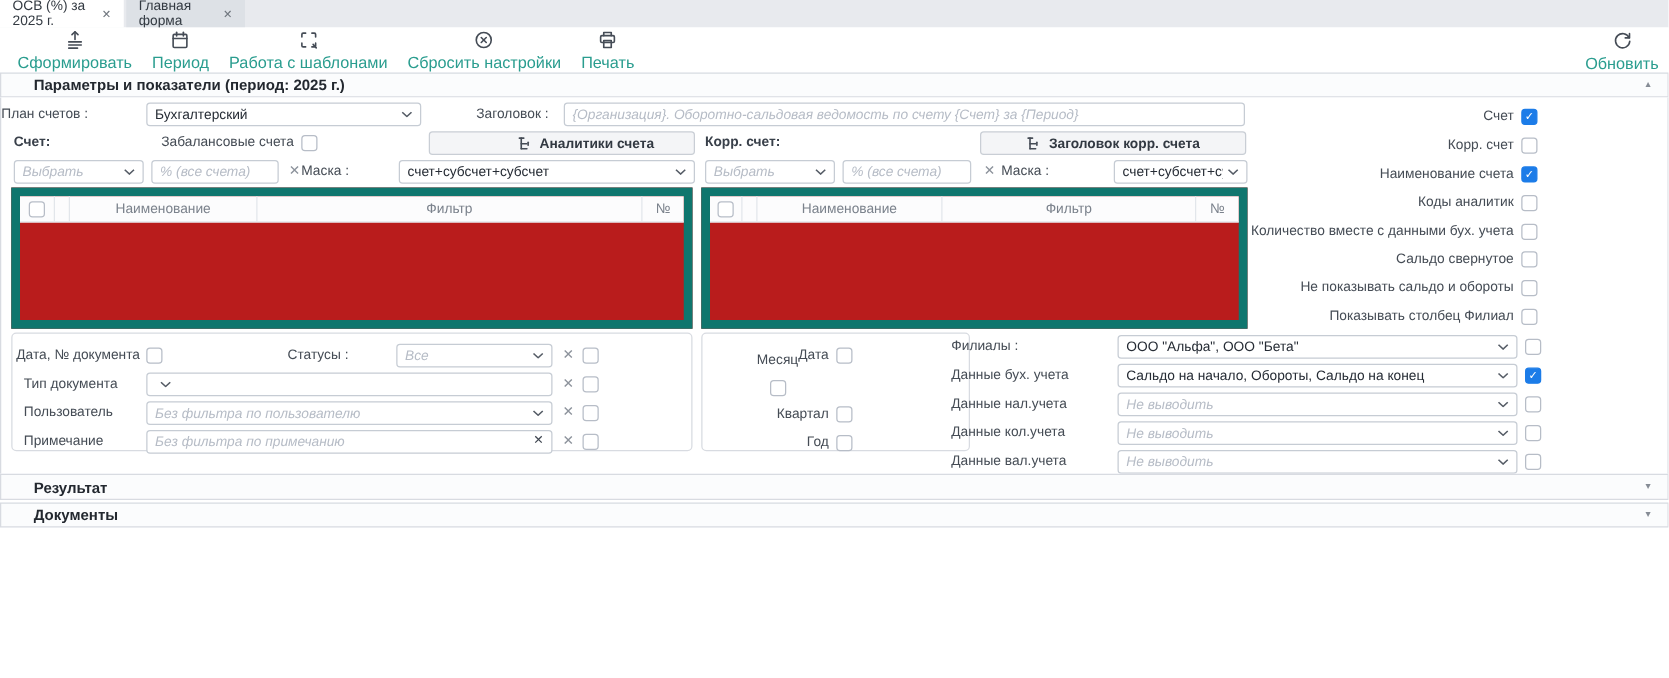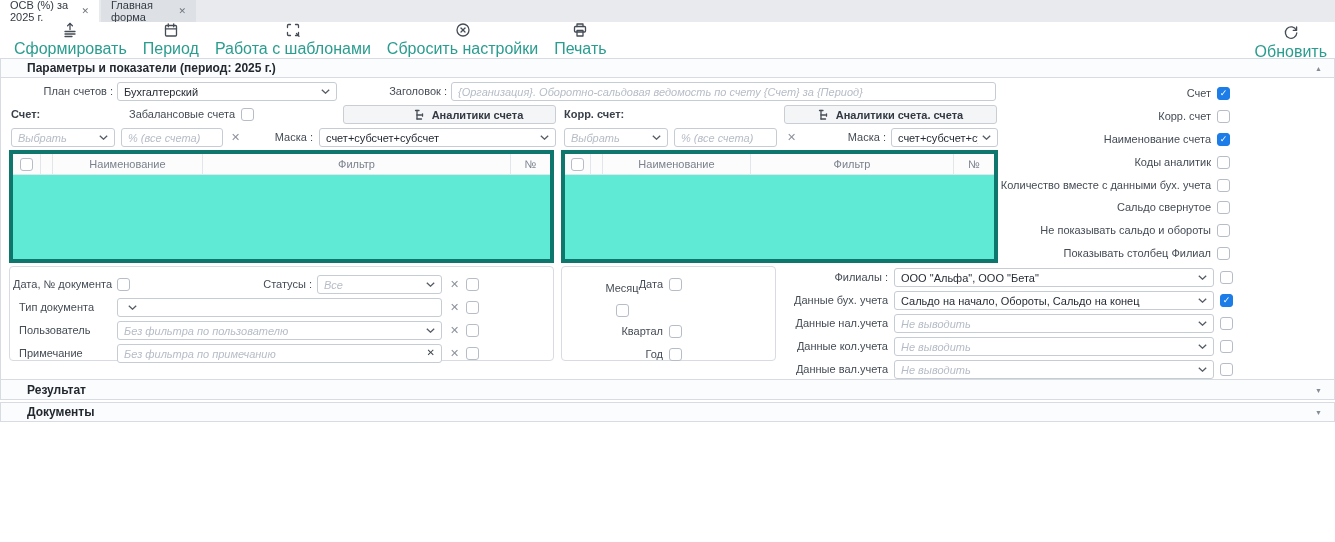--- a/index.html
+++ b/index.html
@@ -15,41 +15,41 @@
   .tab .t-label{ color:#333a42; font-size:11px; }
   .tab .t-close{ color:#6f767e; font-size:9px; font-weight:bold; }
   .tab.active{ background:#ffffff; }
   .tab.inactive{ background:#dde1e6; }
 
   
   .toolbar{ position:absolute; top:22px; left:0; right:0; height:36px; background:#fff;
             display:flex; align-items:center; padding-left:14px; gap:16px; }
   .tbtn{ display:flex; flex-direction:column; align-items:center; gap:2px; cursor:pointer; }
   .tbtn .t-ic{ height:16px; display:flex; align-items:center; }
-  .tbtn .t-cap{ color:#2a9d8f; font-size:16px; }
+  .tbtn .t-cap{ color:#2a9d8f; font-size:13px; }
   .tbtn-right{ position:absolute; right:8px; top:3px; }
   svg.ic{ stroke:#454c56; fill:none; stroke-width:1.3; stroke-linecap:round; stroke-linejoin:round; }
 
   
   .panelwrap{ position:absolute; top:58px; left:0; width:1335px; }
   .secbar{ position:relative; height:20px; background:#fbfcfd; border-top:1px solid #d8dbe1;
            border-bottom:1px solid #d8dbe1; border-left:1px solid #d8dbe1; border-right:1px solid #d8dbe1;
            display:flex; align-items:center; padding-left:26px; }
   .secbar .s-title{ font-weight:bold; font-size:12px; color:#23282f; }
   .secbar .s-arrow{ position:absolute; right:12px; top:50%; transform:translateY(-50%);
                     color:#868c95; font-size:7px; }
   .gap2{ height:2px; background:#fff; }
 
   
   .content{ position:relative; height:301px; background:#fff;
             border-left:1px solid #d8dbe1; border-right:1px solid #d8dbe1; }
 
   .lbl{ color:#454c55; font-size:11px; line-height:19px; white-space:nowrap; }
   .lbl.b{ font-weight:bold; color:#39404a; }
-  .rt{ text-align:right; }
+  .rt{ text-align:left; }
 
   .sel,.inpbox{ height:19px; border:1px solid #c6ccd4; border-radius:3px; background:#fff;
         display:flex; align-items:center; padding:0 6px; overflow:hidden; white-space:nowrap; }
   .sel .val{ flex:1; color:#262c35; font-size:11px; overflow:hidden; white-space:nowrap; }
   .ph{ color:#b6bcc6 !important; font-style:italic; }
   .chev{ flex:none; margin-left:4px; }
   input.fld{ height:19px; border:1px solid #c6ccd4; border-radius:3px; background:#fff;
         padding:0 6px; font-family:"Liberation Sans","DejaVu Sans",sans-serif; font-size:11px; color:#262c35; width:100%; outline:none; }
   input.fld::placeholder{ color:#b6bcc6; font-style:italic; opacity:1; }
 
@@ -58,21 +58,21 @@
   .cb.on{ background:#1c7ce8; border-color:#1c7ce8; }
   .cb.on::after{ content:"✓"; color:#fff; font-size:9px; font-weight:bold; line-height:1; }
 
   .xclr{ color:#8d939c; font-size:11px; font-weight:bold; line-height:19px; }
 
   .gbtn{ height:19px; background:#f4f5f7; border:1px solid #c9ced5; border-radius:3px;
          display:flex; align-items:center; justify-content:center; gap:6px;
          font-size:11px; font-weight:600; color:#323942; cursor:pointer; }
 
   
-  .tbl{ position:absolute; border:4px solid #0f766e; background:#5eead4; }
+  .tbl{ position:absolute; border:7px solid #0f766e; background:#b91c1c; }
   .thead{ display:flex; height:21px; background:#fcfcfd; border-bottom:1px solid #e2e6eb; align-items:stretch; }
   .th{ display:flex; align-items:center; justify-content:center; color:#7b828c; font-size:11px;
        border-right:1px solid #e2e6eb; }
   .th:last-child{ border-right:none; }
 
   .optrow{ position:absolute; display:flex; align-items:center; gap:6px; justify-content:flex-end; }
 
   .fpanel{ position:absolute; border:1px solid #d8dbe1; border-radius:4px; background:#fff; }
 
   .hflex{ display:flex; align-items:center; }
@@ -198,21 +198,21 @@
       </div>
       <div class="abs lbl b" style="left:563px;top:27px;">Корр. счет:</div>
       <div class="abs gbtn" style="left:783px;top:27px;width:213px;">
         <svg class="ic" width="12" height="12" viewBox="0 0 12 12">
             <path d="M1.5 1.5h3.5"></path>
             <path d="M3 1.5v8.5"></path>
             <path d="M3 6h4.5"></path>
             <path d="M3 10h4.5"></path>
             <path d="M8.5 4.8v2.4"></path>
           </svg>
-        <span>Аналитики счета. счета</span>
+        <span>Заголовок корр. счета</span>
       </div>
 
       <div class="abs sel" style="left:10px;top:50px;width:104px;">
         <span class="val ph">Выбрать</span>
         <svg class="chev" width="9" height="5" viewBox="0 0 9 5">
             <path d="M0.8 0.8l3.7 3.4 3.7-3.4" stroke="#555c66" stroke-width="1.3" fill="none"></path>
           </svg>
       </div>
       <div class="abs" style="left:120px;top:50px;width:102px;">
         <input class="fld" readonly="" placeholder="% (все счета)" style="">

